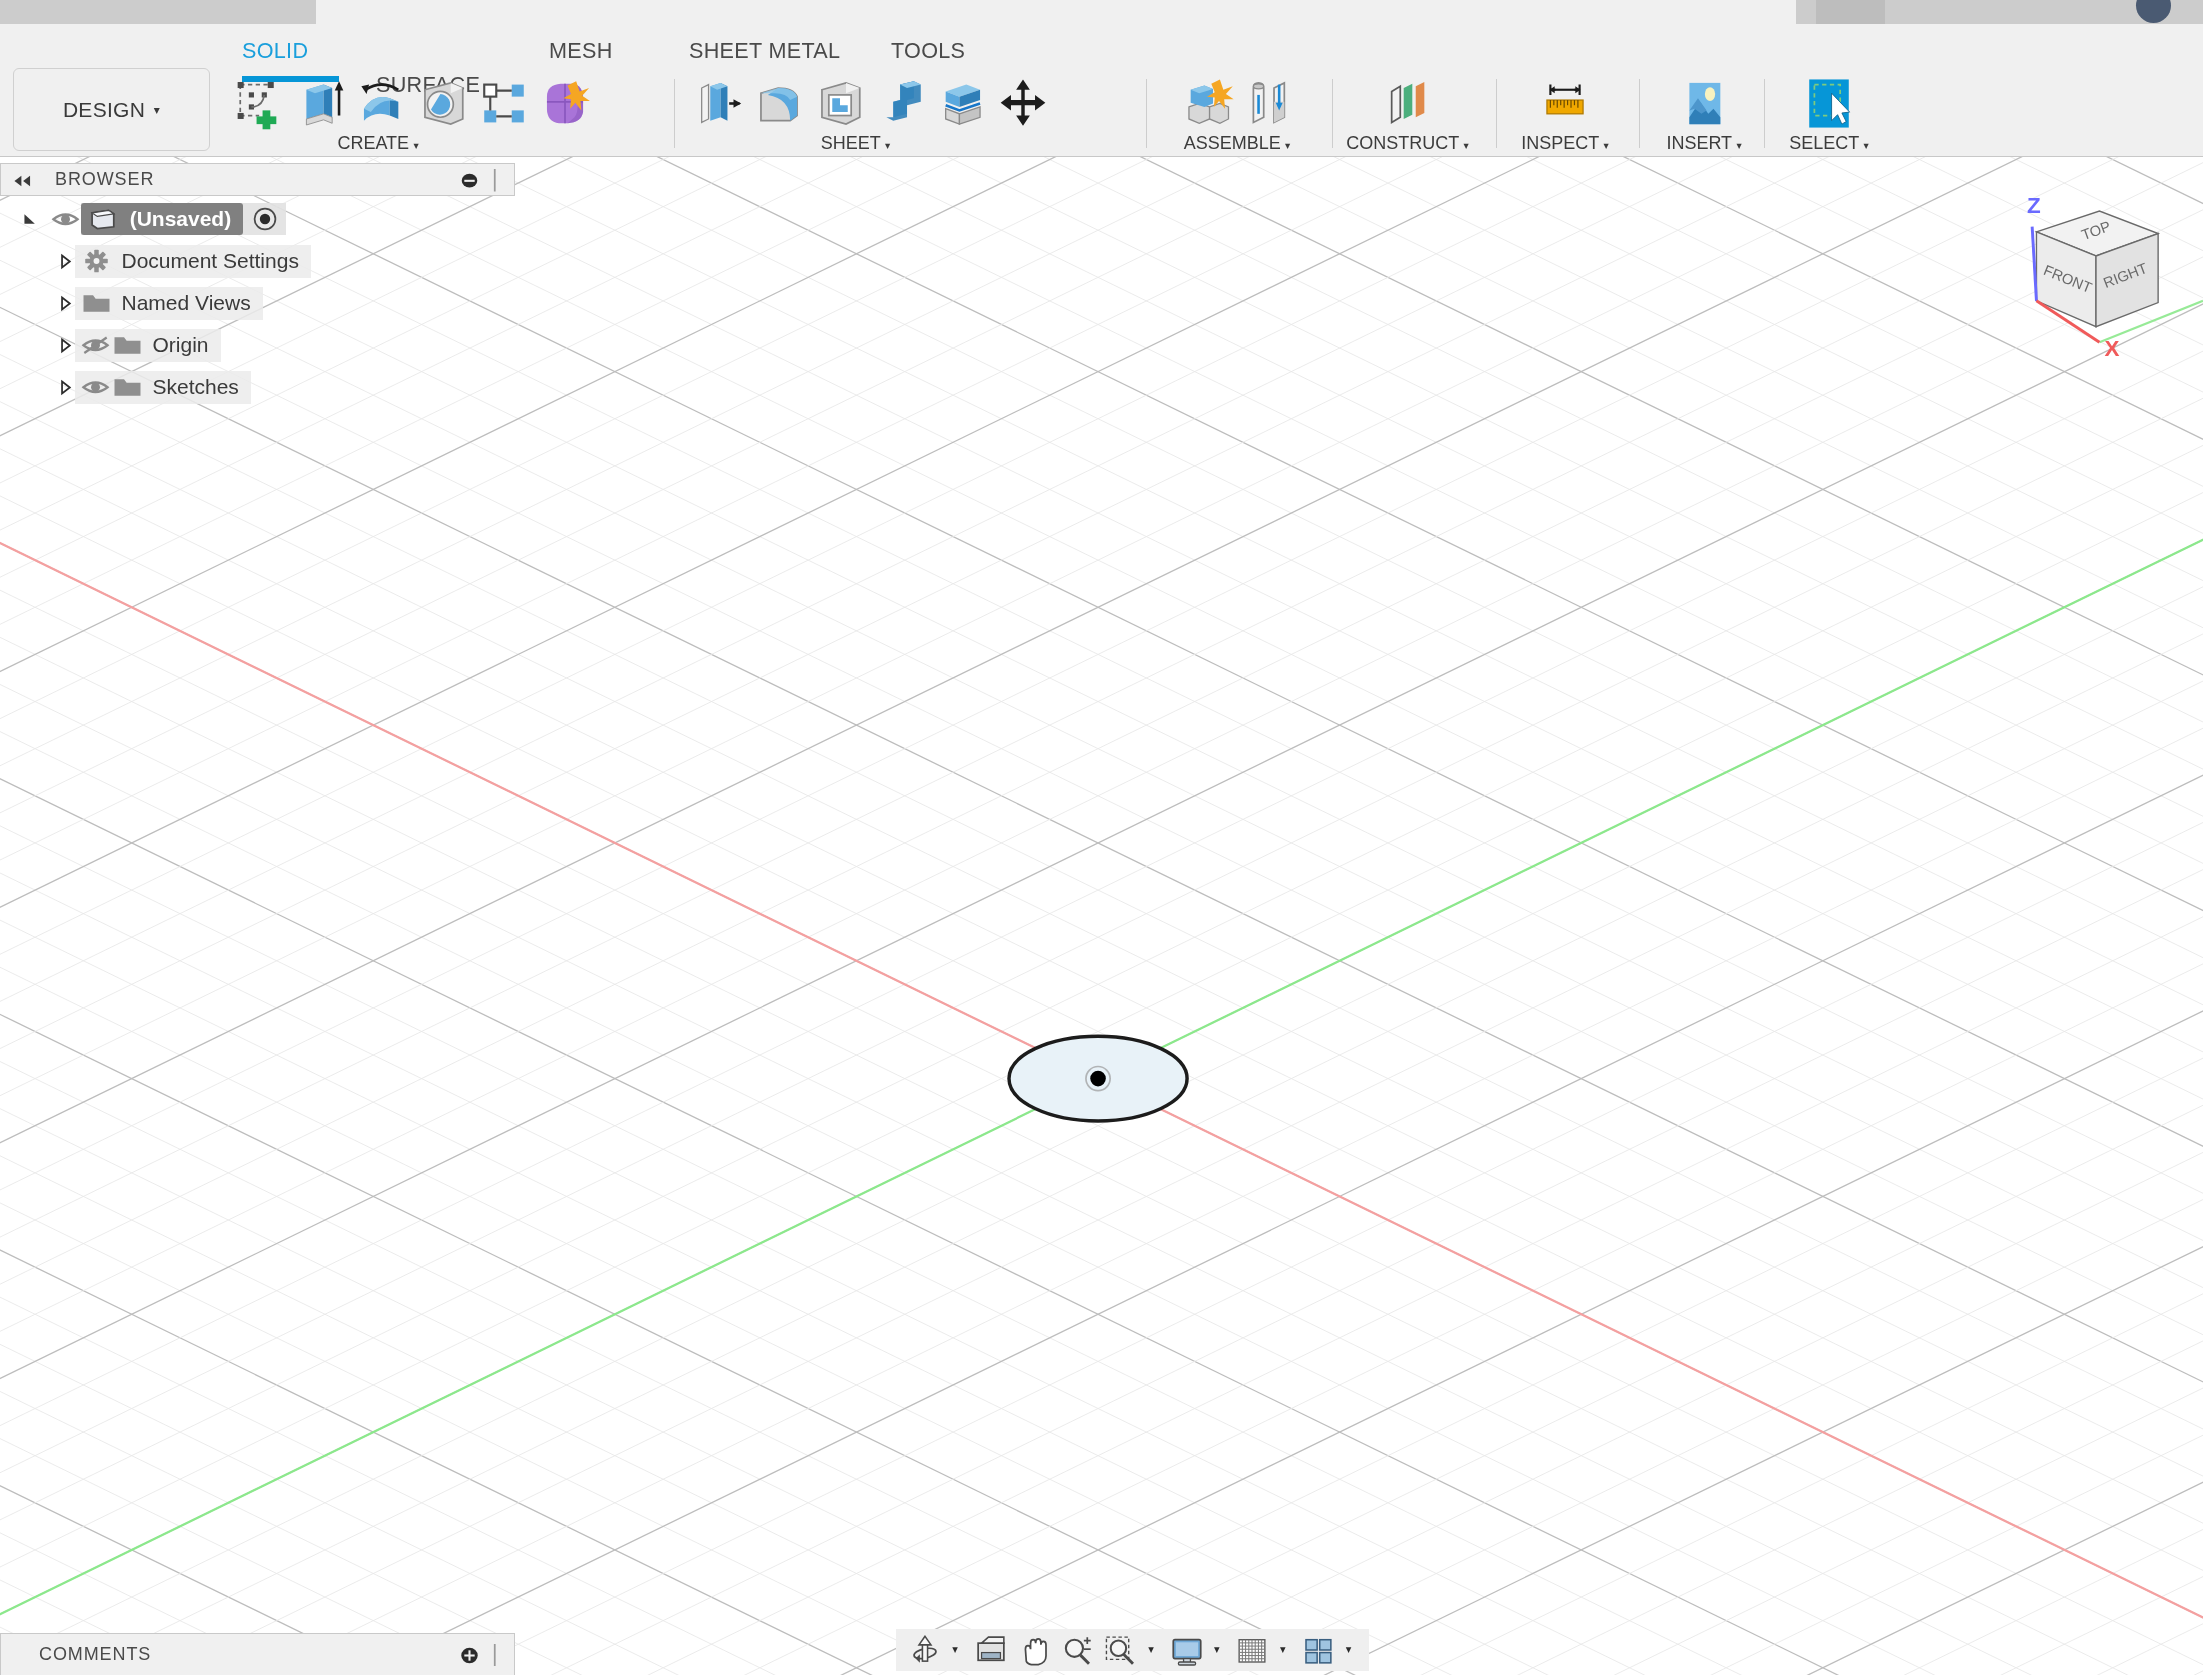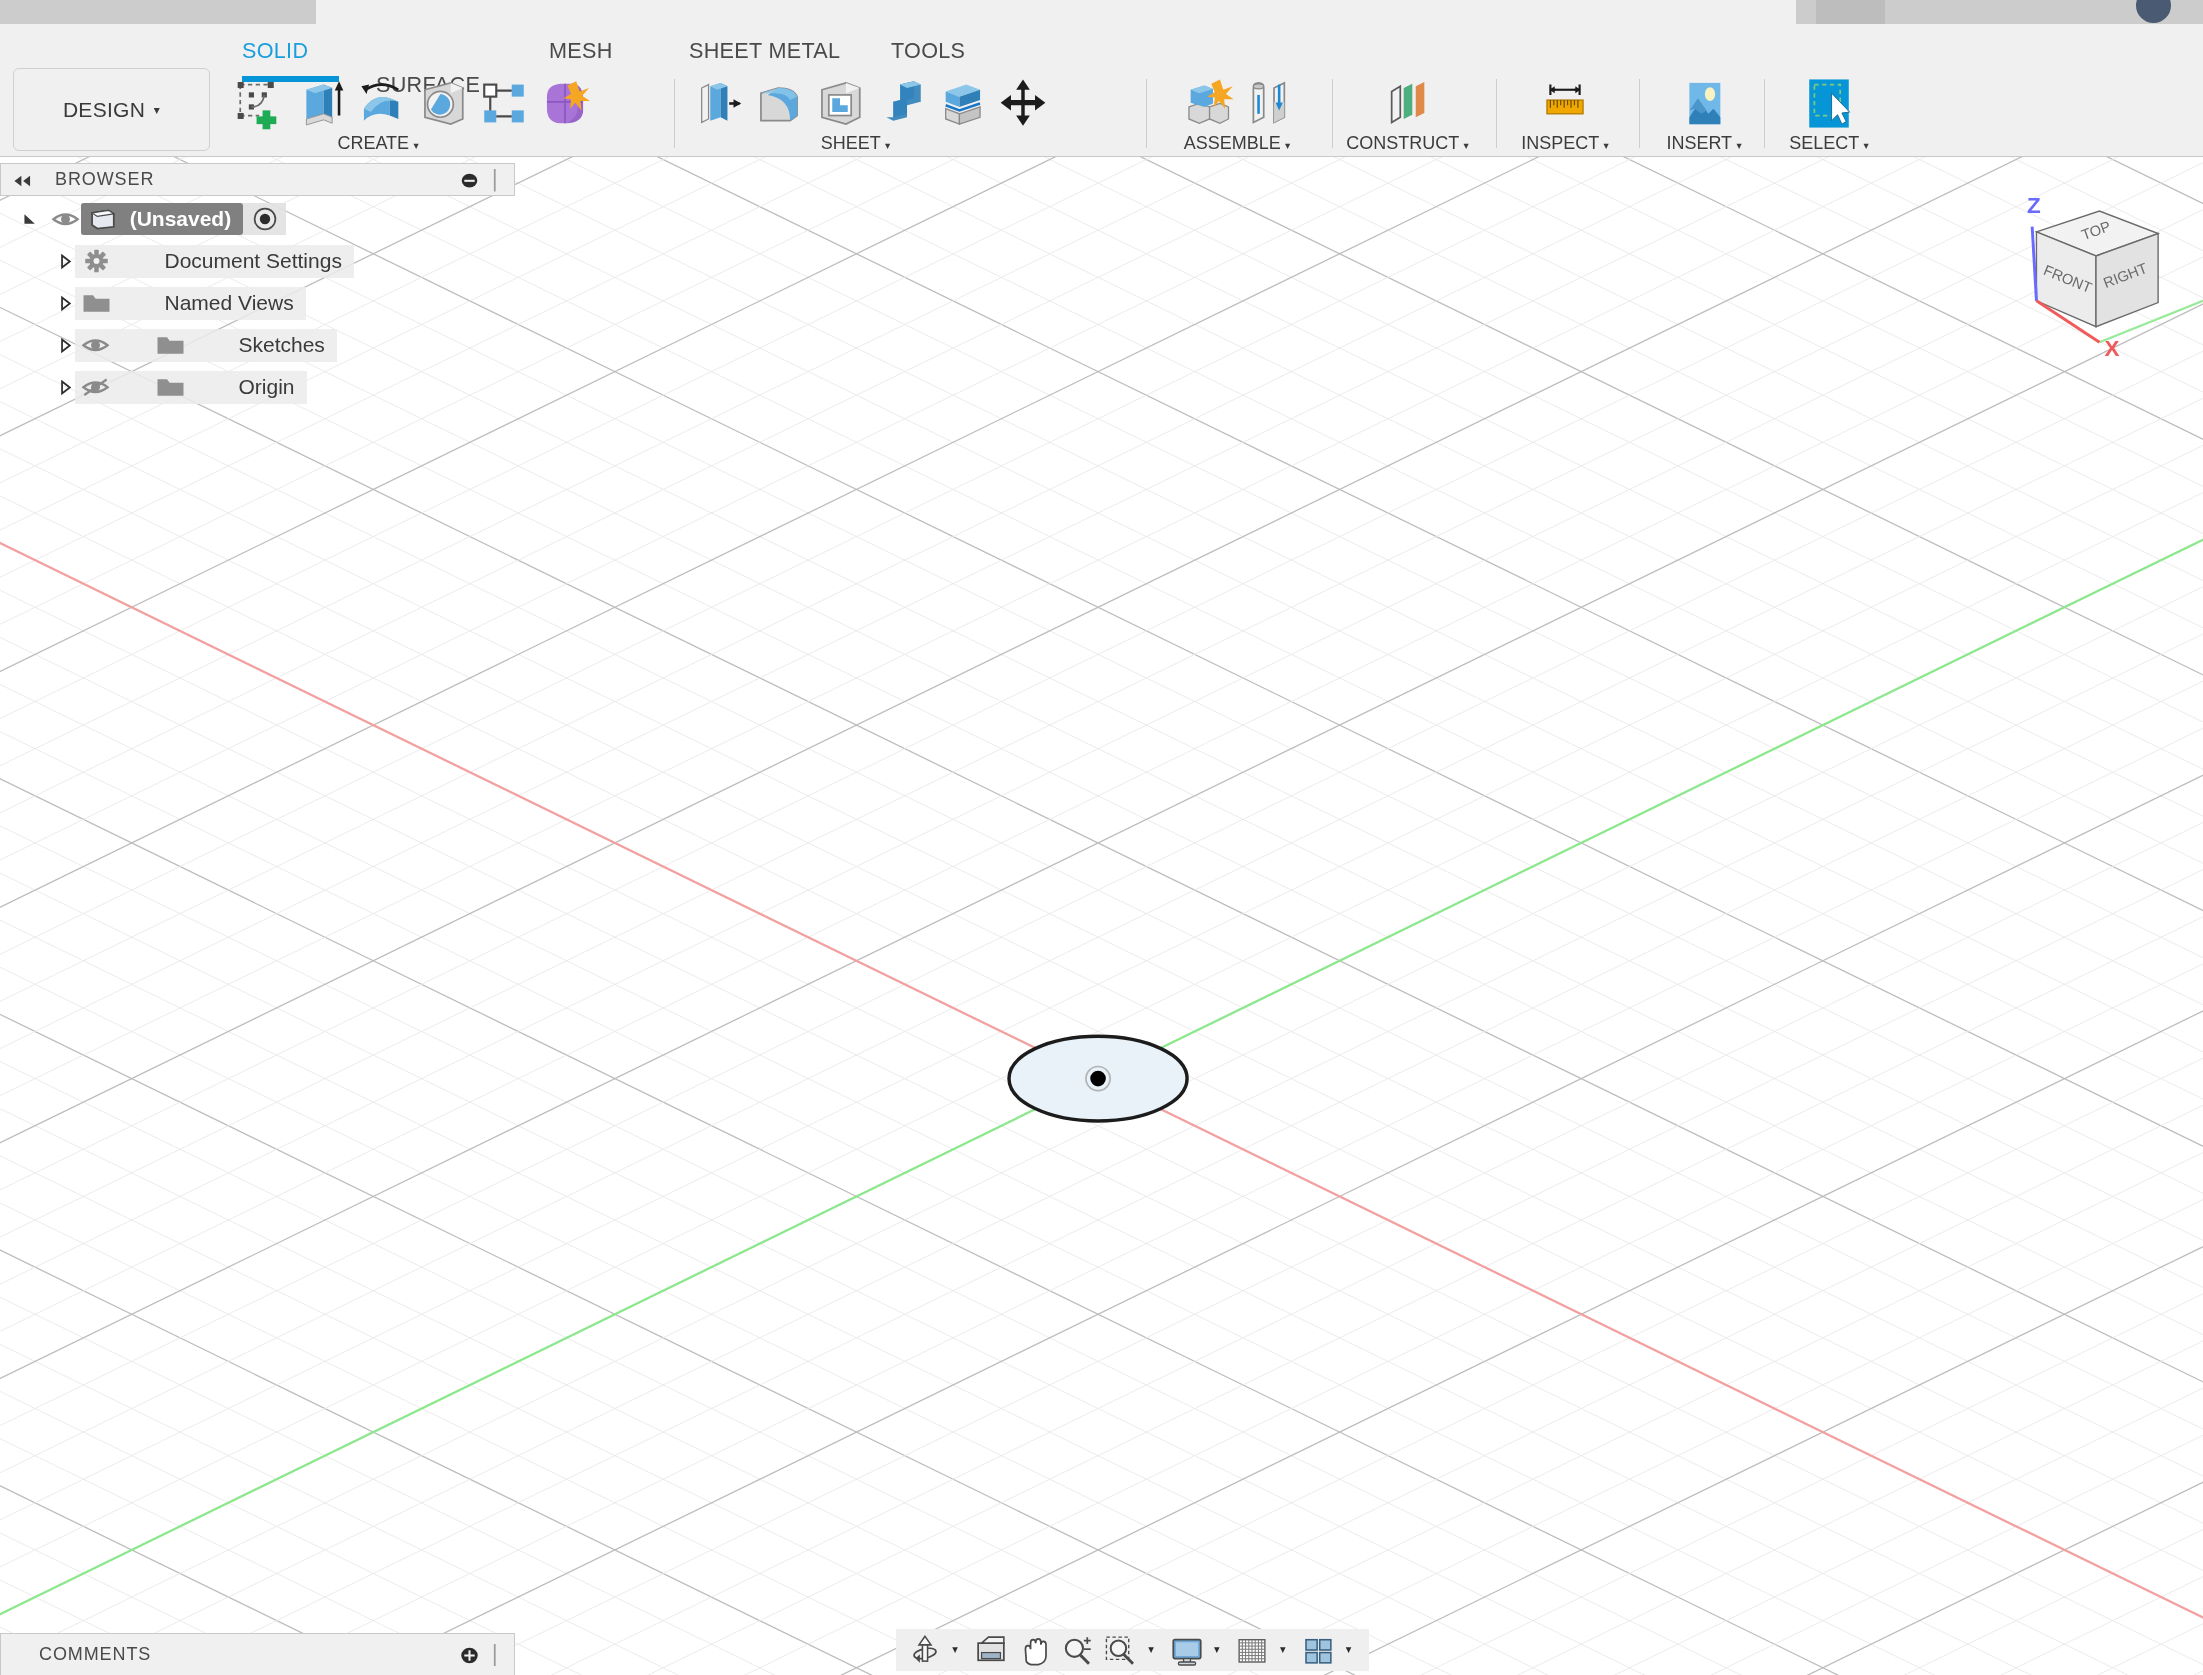--- a/index.html
+++ b/index.html
@@ -59,21 +59,21 @@
   .bh-collapse { position:absolute; left:10.4px; top:9.5px; width:22.5px; height:14px; }
   .bh-min { position:absolute; right:35px; top:7.8px; width:19px; height:17.3px; }
   .bh-grip { position:absolute; right:17.3px; top:5.2px; width:3.5px; height:22.5px; }
 
   .tree { position:absolute; left:0; top:35px; width:515px; }
   .trow { position:relative; height:42px; display:flex; align-items:center; }
   .twist { width:19px; height:19px; margin-left:1.7px; flex:0 0 auto; }
   .eye { width:31px; height:22.5px; flex:0 0 auto; }
   .ticon { width:33px; height:26px; flex:0 0 auto; }
   .tlabel { font-size:21px; color:#3a3a3a; white-space:nowrap; }
-  .hl { background:rgba(235,235,235,.85);gap:43px; }
+  .hl { background:rgba(235,235,235,.85); }
 
   .root-row .root-chip { display:flex; align-items:center; background:#808080; border-radius:3px;
                          padding:2.6px 12px 2.6px 5.2px; }
   .root-row .root-chip .tlabel { color:#ffffff; font-weight:bold; margin-left:10.4px; }
 
   
   .viewcube { position:absolute; left:1989px; top:173px; width:214px; height:216px; }
 
   
   .comments { position:absolute; left:0; bottom:0; width:515px; height:43px;
@@ -788,42 +788,42 @@
         </div>
         <div class="trow">
           <div style="width: 54px; flex: 0 0 auto;"></div>
           <svg viewBox="0 0 22 22" class="twist">
             <path d="M7 4 L16 11 L7 18 Z" fill="none" stroke="#2b2b2b" stroke-width="2"></path>
           </svg>
           <div class="hl" style="display: flex; align-items: center; padding: 3.5px 12px 3.5px 5.2px;">
             <svg viewBox="0 0 36 26" class="eye">
               <path d="M4 13 Q18 2 32 13 Q18 24 4 13 Z" fill="none" stroke="#8a8a8a" stroke-width="2.6"></path>
               <circle cx="18" cy="13" r="5.2" fill="#8a8a8a"></circle>
+              <path d="M5 22 L31 4" stroke="#8a8a8a" stroke-width="2.6"></path>
             </svg>
             <svg viewBox="0 0 38 30" class="ticon">
               <path d="M4 6 H15 L18 10 H34 V25 H4 Z" fill="#8f8f8f"></path>
             </svg>
-            <span class="tlabel" style="margin-left: 8.6px;">Sketches</span>
+            <span class="tlabel" style="margin-left: 8.6px;">Origin</span>
           </div>
         </div>
         <div class="trow">
           <div style="width: 54px; flex: 0 0 auto;"></div>
           <svg viewBox="0 0 22 22" class="twist">
             <path d="M7 4 L16 11 L7 18 Z" fill="none" stroke="#2b2b2b" stroke-width="2"></path>
           </svg>
           <div class="hl" style="display: flex; align-items: center; padding: 3.5px 12px 3.5px 5.2px;">
             <svg viewBox="0 0 36 26" class="eye">
               <path d="M4 13 Q18 2 32 13 Q18 24 4 13 Z" fill="none" stroke="#8a8a8a" stroke-width="2.6"></path>
               <circle cx="18" cy="13" r="5.2" fill="#8a8a8a"></circle>
-              <path d="M5 22 L31 4" stroke="#8a8a8a" stroke-width="2.6"></path>
             </svg>
             <svg viewBox="0 0 38 30" class="ticon">
               <path d="M4 6 H15 L18 10 H34 V25 H4 Z" fill="#8f8f8f"></path>
             </svg>
-            <span class="tlabel" style="margin-left: 8.6px;">Origin</span>
+            <span class="tlabel" style="margin-left: 8.6px;">Sketches</span>
           </div>
         </div>
       </div>
   </div>
 
   <svg class="viewcube" viewBox="0 0 248 250" id="viewcube-host">
       <line x1="128" y1="196" x2="248" y2="148" stroke="#8ce88c" stroke-width="2.6" opacity=".9"></line>
       <polygon points="55,68 128,44 196,70 124,96" fill="#f2f2f2" stroke="#6a6a6a" stroke-width="1.6"></polygon>
       <polygon points="55,68 124,96 124,178 55,148" fill="#ececec" stroke="#6a6a6a" stroke-width="1.6"></polygon>
       <polygon points="124,96 196,70 196,150 124,178" fill="#e2e2e2" stroke="#6a6a6a" stroke-width="1.6"></polygon>

